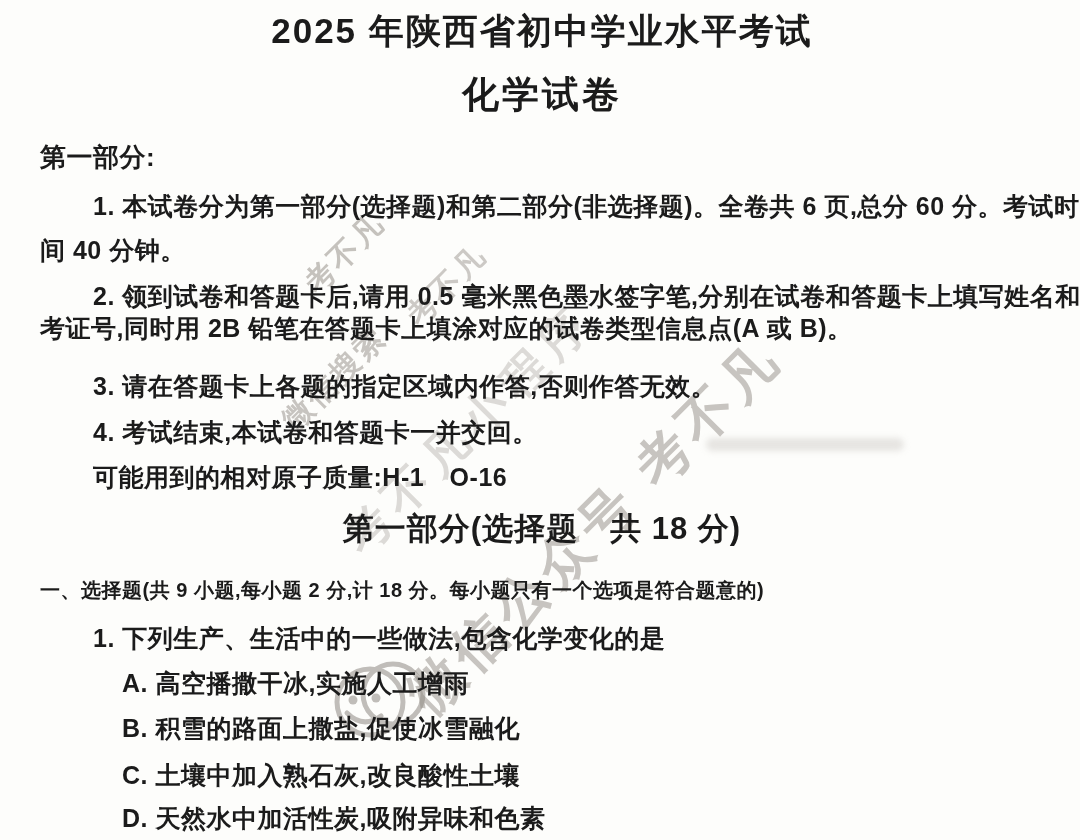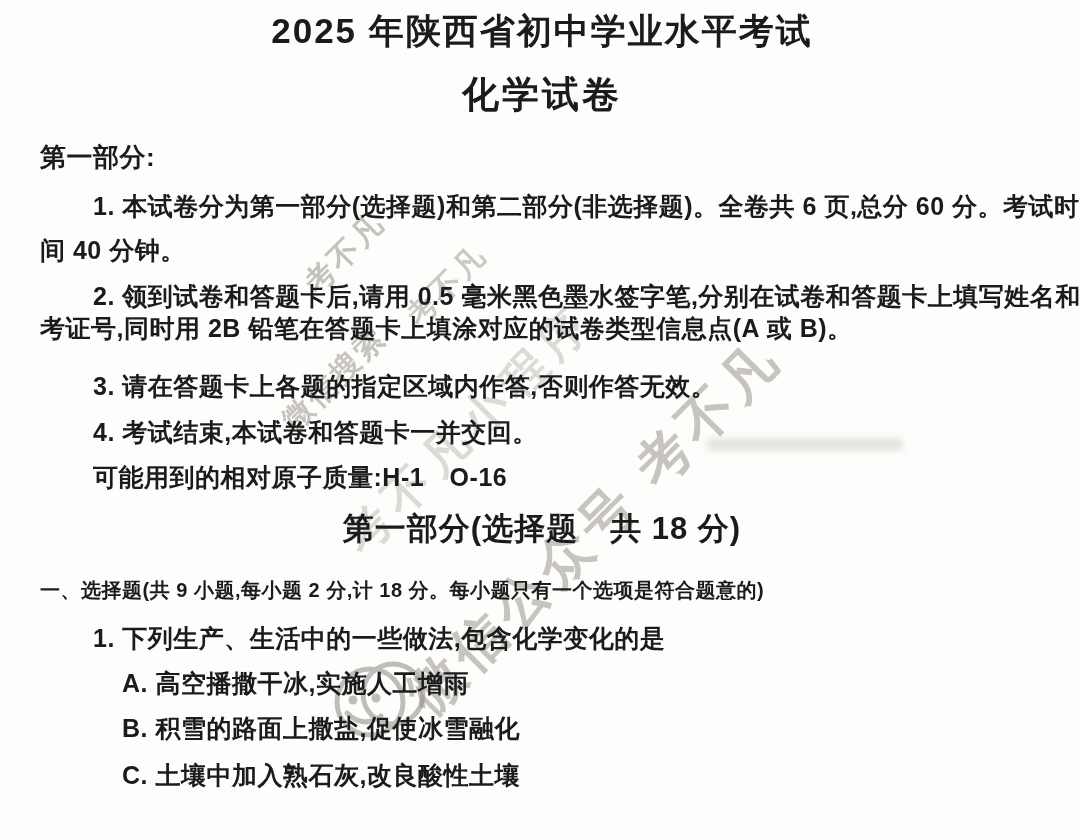--- a/index.html
+++ b/index.html
@@ -74,14 +74,15 @@
   <div class="line body-txt indent" style="top:416px">4. 考试结束,本试卷和答题卡一并交回。</div>
   <div class="line body-txt indent" style="top:461px">可能用到的相对原子质量:H-1　O-16</div>
 
   <div class="center sec-head">第一部分(选择题　共 18 分)</div>
   <div class="line intro">一、选择题(共 9 小题,每小题 2 分,计 18 分。每小题只有一个选项是符合题意的)</div>
 
   <div class="line body-txt indent" style="top:622px">1. 下列生产、生活中的一些做法,包含化学变化的是</div>
   <div class="line body-txt indent2" style="top:667px">A. 高空播撒干冰,实施人工增雨</div>
   <div class="line body-txt indent2" style="top:712px">B. 积雪的路面上撒盐,促使冰雪融化</div>
   <div class="line body-txt indent2" style="top:759px">C. 土壤中加入熟石灰,改良酸性土壤</div>
+  <div class="line body-txt indent2" style="top:802px">D. 天然水中加活性炭,吸附异味和色素</div>
 
 </div>
 
 </body></html>

